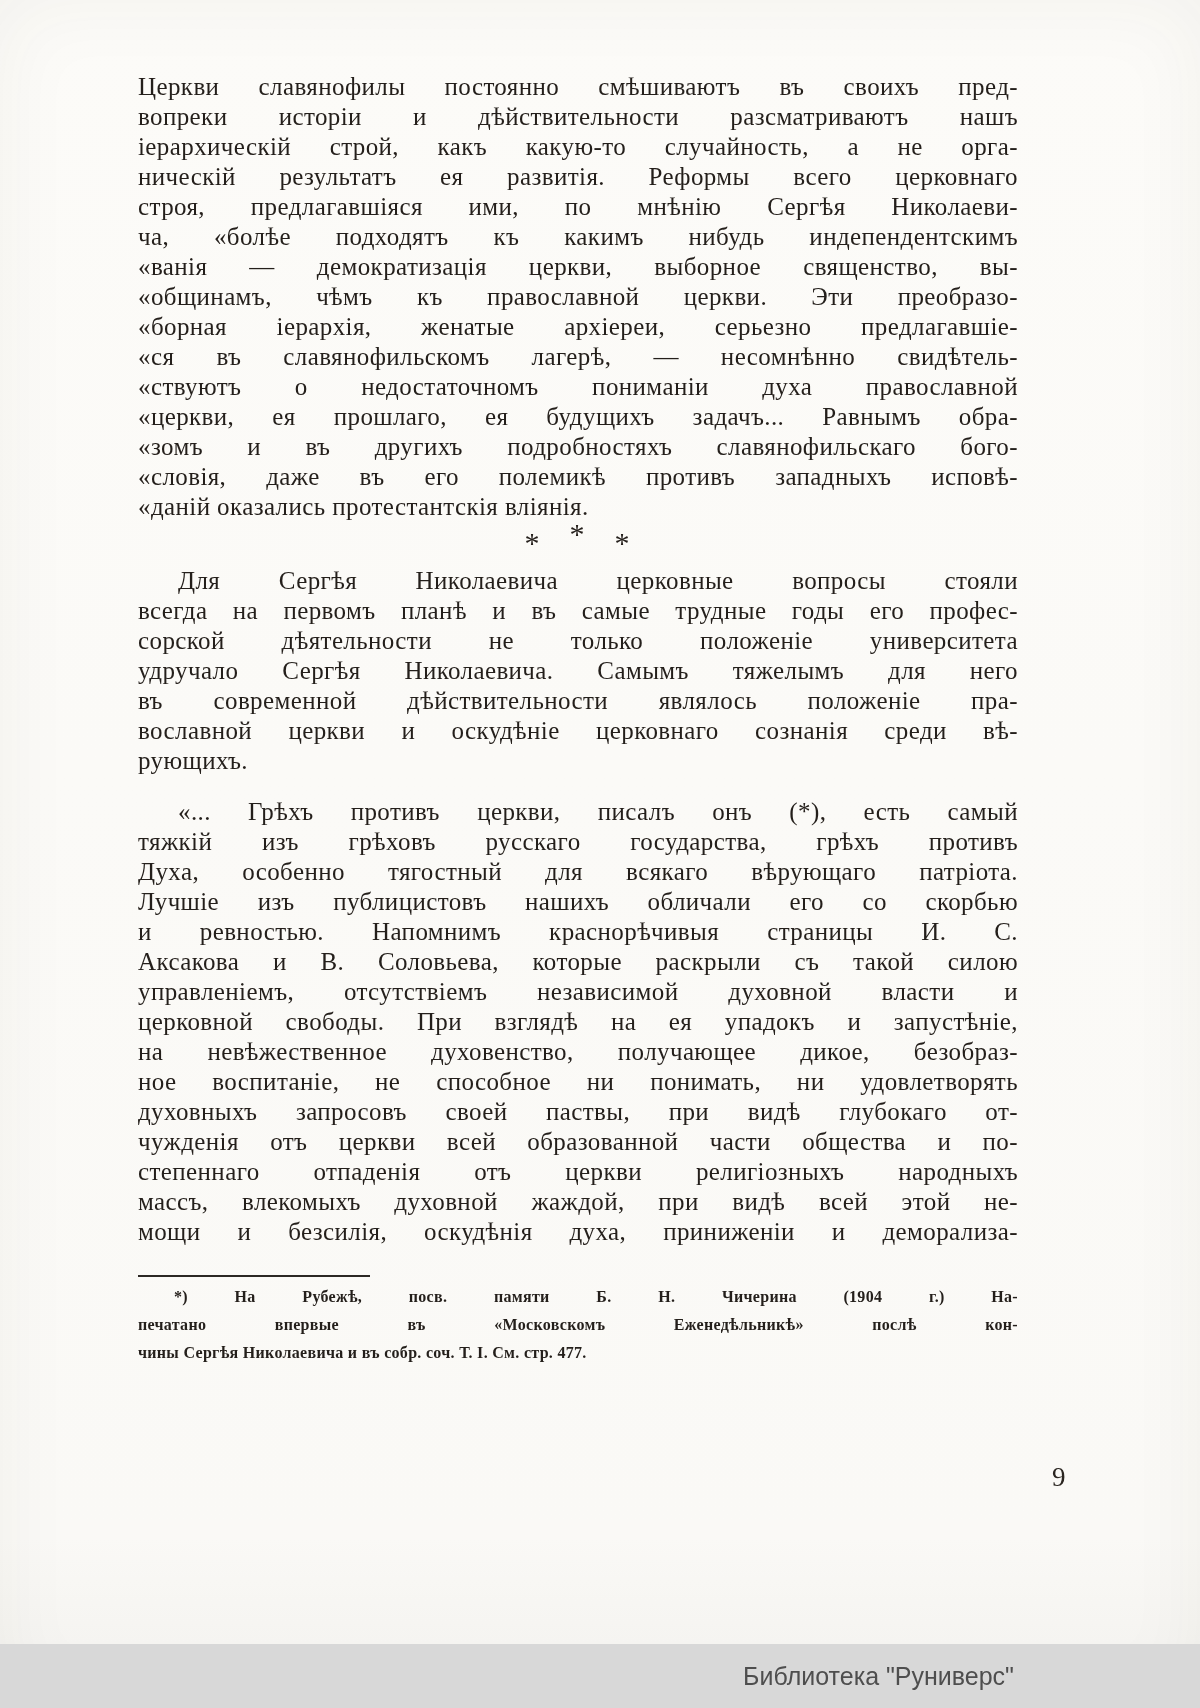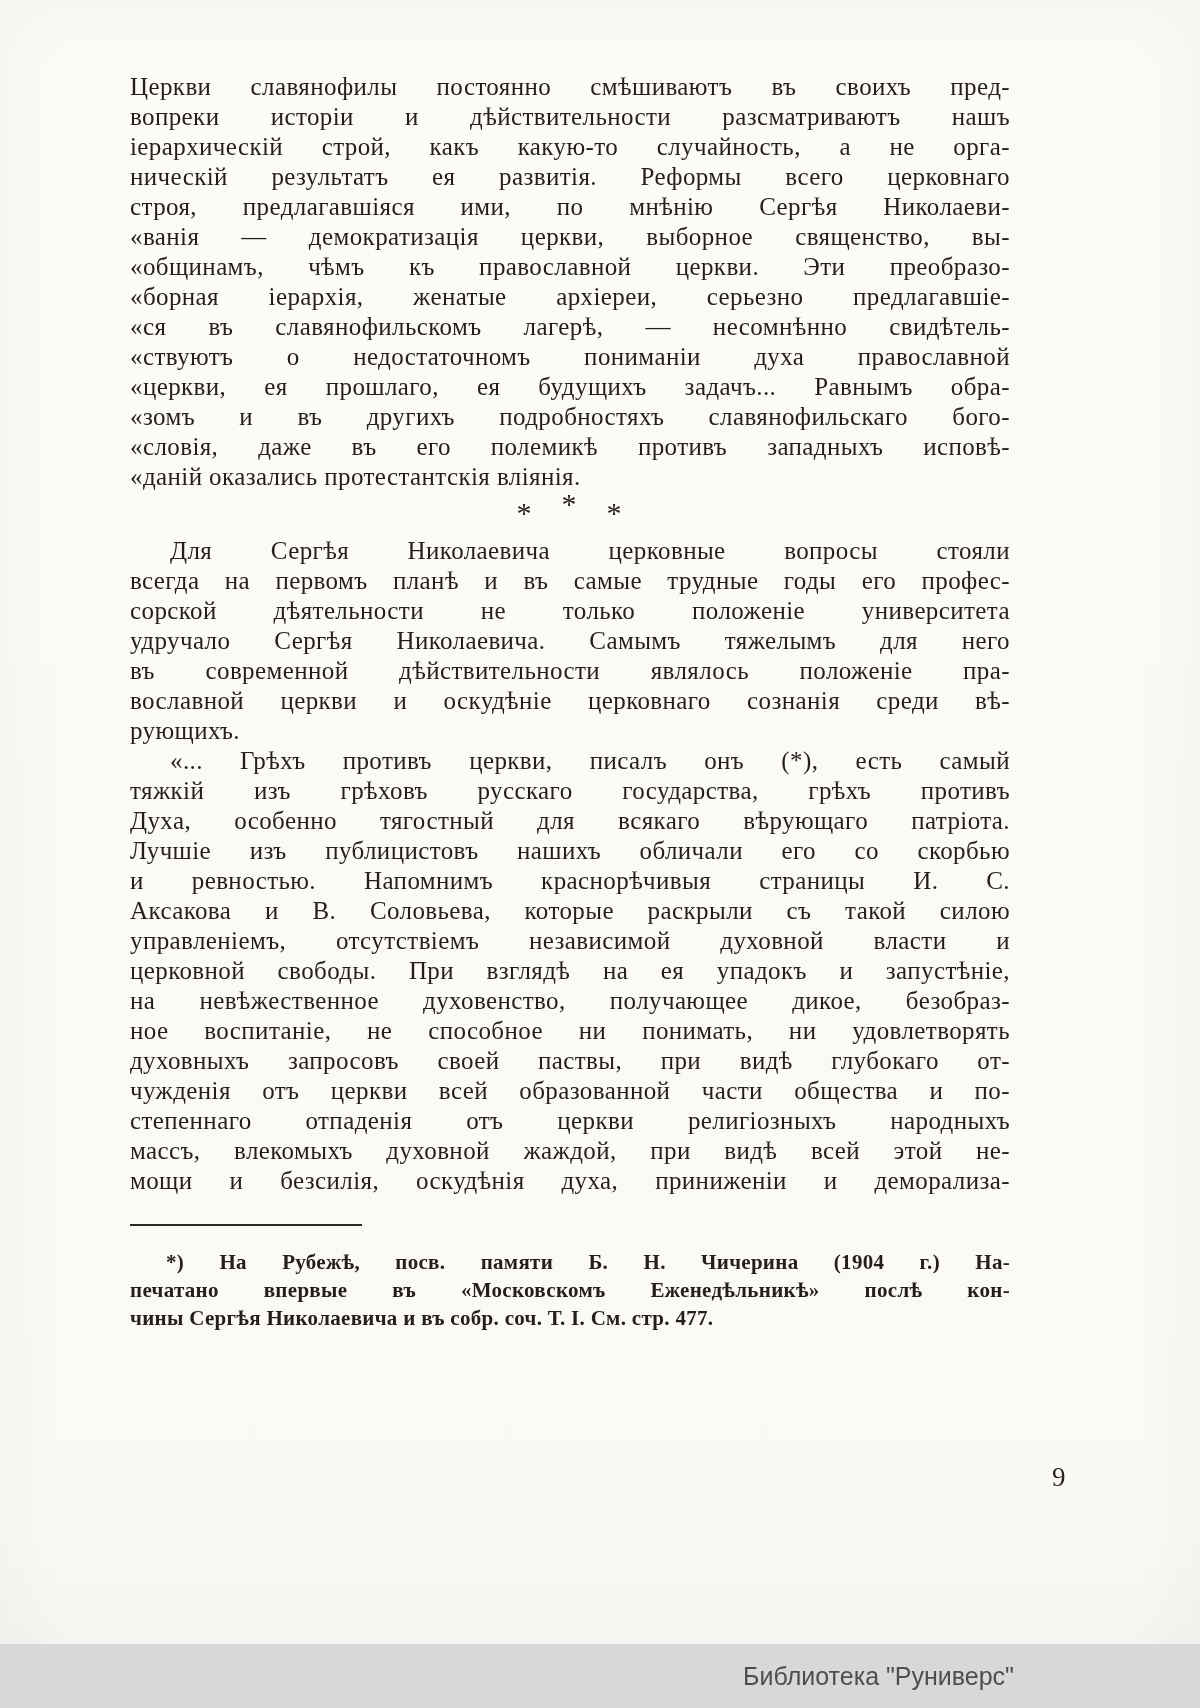--- a/index.html
+++ b/index.html
@@ -10,21 +10,21 @@
     font-family: "Liberation Serif", "DejaVu Serif", serif;
   }
   .scan-page {
     position: relative;
     width: 1200px; height: 1708px;
     background: linear-gradient(180deg, #fcfbf8 0%, #faf9f6 90%, #f2f1ee 100%);
     box-shadow: inset 0 0 80px rgba(60,55,45,0.05);
   }
   .text-block {
     position: absolute;
-    left: 130px; top: 72px;
+    left: 138px; top: 72px;
     width: 880px;
     color: #241f1b;
     font-size: 25px;
     line-height: 30px;
     letter-spacing: 0.4px;
   }
   .para { width: 100%; }
   .line {
     text-align: justify;
     text-align-last: justify;
@@ -38,29 +38,29 @@
     text-align: center;
     font-size: 30px;
     height: 38px;
     margin-top: 6px;
     letter-spacing: 2px;
     color: #241f1b;
   }
   .separator .star { display: inline-block; padding: 0 14px; }
   .separator .star-mid { position: relative; top: -9px; }
   .para2 { margin-top: 0; }
-  .para3 { margin-top: 0; }
+  .para3 { margin-top: 21px; }
   .footnote-rule {
     margin-top: 28px;
     width: 232px;
     border-top: 2px solid #2c2824;
   }
   .footnote {
-    margin-top: 22px;
-    font-size: 21px;
+    margin-top: 6px;
+    font-size: 16px;
     line-height: 28px;
     font-weight: bold;
     letter-spacing: 0.3px;
     color: #241f1b;
   }
   .footnote .line:first-child { text-indent: 36px; }
   .page-number {
     position: absolute;
     left: 1052px; top: 1462px;
     font-size: 27px;
@@ -89,20 +89,21 @@
 <div class="scan-page">
 
   <div class="text-block">
 
     <div class="para para1">
         <div class="line">Церкви славянофилы постоянно смѣшиваютъ въ своихъ пред-</div>
         <div class="line">вопреки исторіи и дѣйствительности разсматриваютъ нашъ</div>
         <div class="line">іерархическій строй, какъ какую-то случайность, а не орга-</div>
         <div class="line">ническій результатъ ея развитія. Реформы всего церковнаго</div>
         <div class="line">строя, предлагавшіяся ими, по мнѣнію Сергѣя Николаеви-</div>
+        <div class="line">ча, «болѣе подходятъ къ какимъ нибудь индепендентскимъ</div>
         <div class="line">«ванія — демократизація церкви, выборное священство, вы-</div>
         <div class="line">«общинамъ, чѣмъ къ православной церкви. Эти преобразо-</div>
         <div class="line">«борная іерархія, женатые архіереи, серьезно предлагавшіе-</div>
         <div class="line">«ся въ славянофильскомъ лагерѣ, — несомнѣнно свидѣтель-</div>
         <div class="line">«ствуютъ о недостаточномъ пониманіи духа православной</div>
         <div class="line">«церкви, ея прошлаго, ея будущихъ задачъ... Равнымъ обра-</div>
         <div class="line">«зомъ и въ другихъ подробностяхъ славянофильскаго бого-</div>
         <div class="line">«словія, даже въ его полемикѣ противъ западныхъ исповѣ-</div>
         <div class="line line-last">«даній оказались протестантскія вліянія.</div>
       </div>

